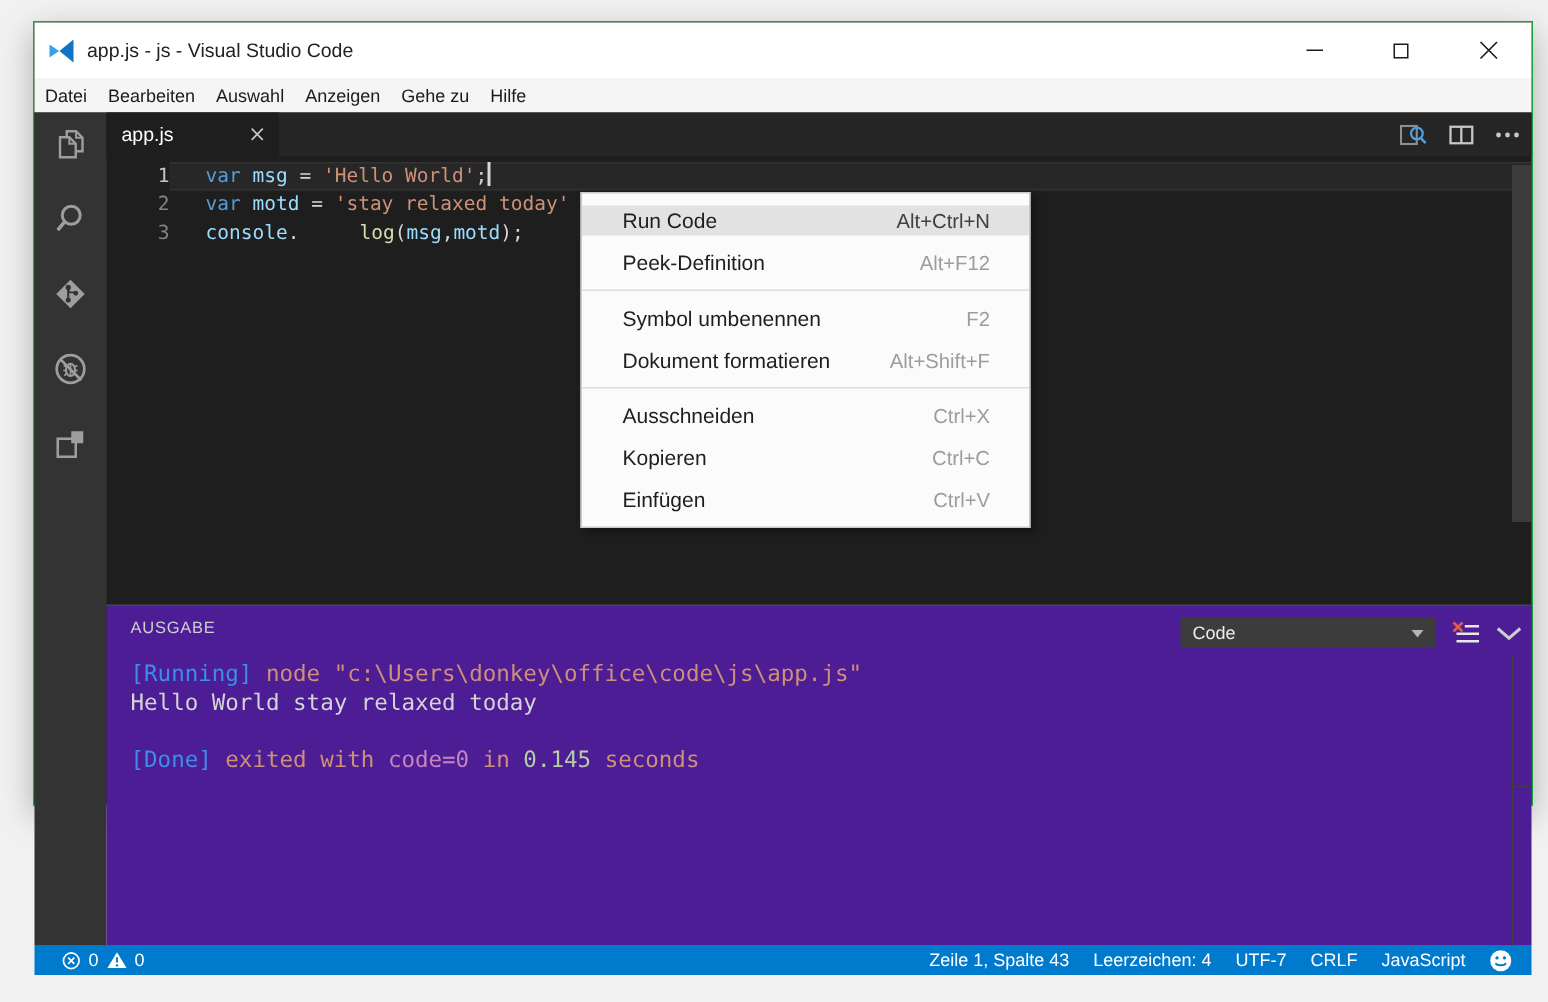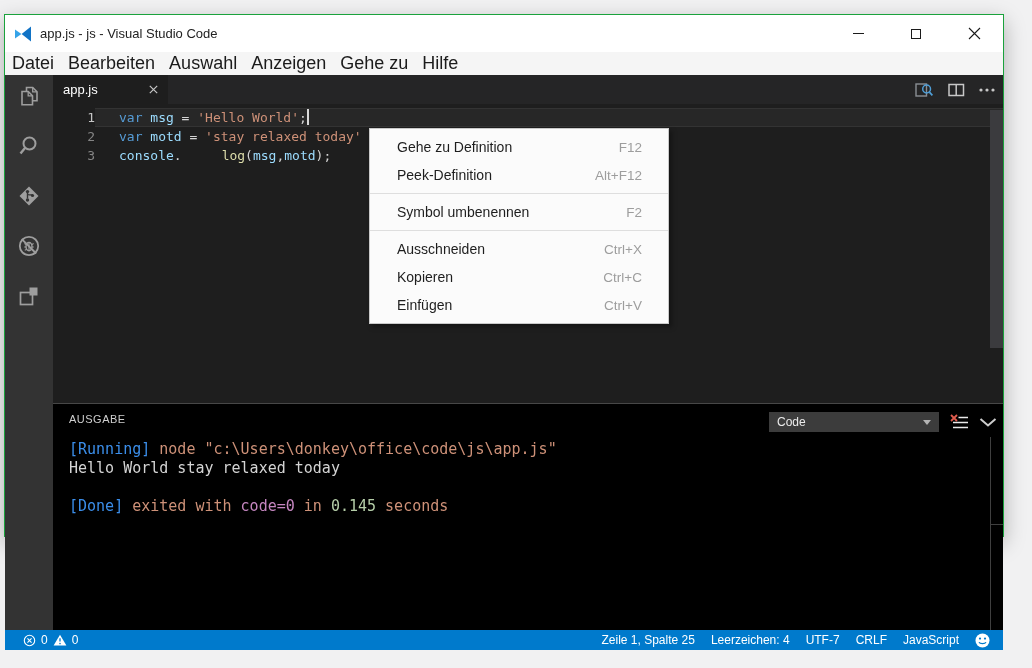--- a/index.html
+++ b/index.html
@@ -1,28 +1,28 @@
 <!DOCTYPE html>
 <html><head>
 <meta charset="utf-8">
 <style>
   * { box-sizing: border-box; }
   body { margin:0; width:1032px; height:668px; overflow:hidden; }
   .desktop { position:relative; width:1032px; height:668px; background:#f1f1f2; font-family:"Liberation Sans",sans-serif; }
-  .window { position:absolute; left:4px; top:14px; width:1000px; height:523px; border:1px solid #1aa23c; background:#1e1e1e; box-shadow:0 7px 20px rgba(0,0,0,.28); }
+  .window { position:absolute; left:22px; top:14px; width:1000px; height:523px; border:1px solid #1aa23c; background:#1e1e1e; box-shadow:0 7px 20px rgba(0,0,0,.28); }
   
   .titlebar { height:37px; background:#ffffff; display:flex; align-items:center; position:relative; }
   .vsicon { margin-left:9px; width:18px; height:18px; flex:none; }
   .title { margin-left:8px; font-size:13px; color:#222222; }
   .controls { position:absolute; right:0; top:0; height:100%; display:flex; }
   .ctl { width:58px; height:100%; display:flex; align-items:center; justify-content:center; }
   .minbar { width:11px; height:1px; background:#1b1b1b; display:block; }
   .maxbox { width:10px; height:10px; border:1px solid #1b1b1b; display:block; }
   
-  .menubar { height:23px; background:#f5f5f5; display:flex; align-items:center; font-size:18px; color:#1b1b1b; }
+  .menubar { height:23px; background:#f5f5f5; display:flex; align-items:center; font-size:12px; color:#1b1b1b; }
   .mitem { padding:0 7px; }
   
   .main { display:flex; height:555px; }
   .activitybar { width:48px; background:#333333; flex:none; }
   .ab-item { width:48px; height:50px; display:flex; align-items:center; justify-content:center; }
   .ab-item:first-child { margin-top:-4px; }
   .editor-col { flex:1; display:flex; flex-direction:column; position:relative; }
   .tabbar { height:29px; background:#252526; display:flex; align-items:stretch; position:relative; }
   .tab { width:115px; background:#1e1e1e; display:flex; align-items:center; padding:0 10px; }
   .tablabel { font-size:13px; color:#ffffff; }
@@ -35,21 +35,21 @@
   .gutter { width:42px; text-align:right; color:#858585; flex:none; }
   .code { flex:1; padding-left:24px; white-space:pre; color:#d4d4d4; }
   .line.active .code { background:rgba(255,255,255,.045); box-shadow:inset 0 1px 0 rgba(255,255,255,.06), inset 0 -1px 0 rgba(255,255,255,.06); }
   .line.active .gutter { color:#c6c6c6; }
   .cursor { display:inline-block; width:2px; height:16px; background:#d8d8d8; vertical-align:-3px; }
   .tok-keyword { color:#569cd6; } .tok-variable { color:#9cdcfe; } .tok-plain { color:#d4d4d4; }
   .tok-string { color:#ce9178; } .tok-function { color:#dcdcaa;margin-left:40px; }
   .scroll-slider { position:absolute; right:0; top:6px; width:13px; height:238px; background:#3b3b3e; }
   .sash { height:1px; background:#474747; }
   
-  .panel { height:226px; position:relative; background:#000000; }
+  .panel { height:226px; position:relative; background:#4c1d95; }
   .panel-title { position:absolute; left:16px; top:9px; font-size:11px; letter-spacing:.5px; color:#cfcfcf; }
   .panel-controls { position:absolute; right:6px; top:8px; display:flex; align-items:center; gap:10px; }
   .channel-select { width:170px; height:20px; background:#3c3c3c; display:flex; align-items:center; padding:0 8px; font-size:12px; color:#ebebeb; }
   .dd-arrow { margin-left:auto; width:0; height:0; border-left:4px solid transparent; border-right:4px solid transparent; border-top:5px solid #b4b4b4; }
   .picon { display:flex; align-items:center; }
   .output { position:absolute; left:16px; top:36px; font-family:"DejaVu Sans Mono",monospace; font-size:15px; line-height:19px; white-space:pre; }
   .oline { height:19px; }
   .oc-blue { color:#3b8eea; } .oc-orange { color:#ce9178; } .oc-white { color:#d4d4d4; }
   .oc-purple { color:#c586c0; } .oc-green { color:#b5cea8; }
   .p-sline { position:absolute; right:12px; top:33px; bottom:0; width:1px; background:#3f3f3f; }
@@ -238,51 +238,55 @@
           <svg width="14" height="12" viewBox="0 0 14 12">
               <path d="M7 0.8L13.4 11.4H0.6z" fill="#fff"></path>
               <path d="M7 4.2v3.4" stroke="#007acc" stroke-width="1.3"></path>
               <circle cx="7" cy="9.6" r="0.8" fill="#007acc"></circle>
             </svg>
         </span>
         <span>0</span>
       </div>
       <div class="sb-right">
         <span id="sbright" class="sb-right" style="margin-left:0;padding-right:0">
-            <span class="sbitem">Zeile 1, Spalte 25</span>
+            <span class="sbitem">Zeile 1, Spalte 43</span>
             <span class="sbitem">Leerzeichen: 4</span>
             <span class="sbitem">UTF-7</span>
             <span class="sbitem">CRLF</span>
             <span class="sbitem">JavaScript</span>
           </span>
         <span style="display:flex">
           <svg width="15" height="15" viewBox="0 0 15 15">
               <circle cx="7.5" cy="7.5" r="7" fill="#fff"></circle>
               <circle cx="5" cy="5.6" r="1.1" fill="#007acc"></circle>
               <circle cx="10" cy="5.6" r="1.1" fill="#007acc"></circle>
               <path d="M4 9.2c1 1.8 6 1.8 7 0" stroke="#007acc" stroke-width="1.3" fill="none"></path>
             </svg>
         </span>
       </div>
     </div>
 
     <div class="ctx" id="ctxmenu">
-        <div class="citem">
-          <span class="cl">Gehe zu Definition</span>
-          <span class="sc">F12</span>
+        <div class="citem hover">
+          <span class="cl">Run Code</span>
+          <span class="sc">Alt+Ctrl+N</span>
         </div>
         <div class="citem">
           <span class="cl">Peek-Definition</span>
           <span class="sc">Alt+F12</span>
         </div>
         <div class="csep"></div>
         <div class="citem">
           <span class="cl">Symbol umbenennen</span>
           <span class="sc">F2</span>
         </div>
+        <div class="citem">
+          <span class="cl">Dokument formatieren</span>
+          <span class="sc">Alt+Shift+F</span>
+        </div>
         <div class="csep"></div>
         <div class="citem">
           <span class="cl">Ausschneiden</span>
           <span class="sc">Ctrl+X</span>
         </div>
         <div class="citem">
           <span class="cl">Kopieren</span>
           <span class="sc">Ctrl+C</span>
         </div>
         <div class="citem">

